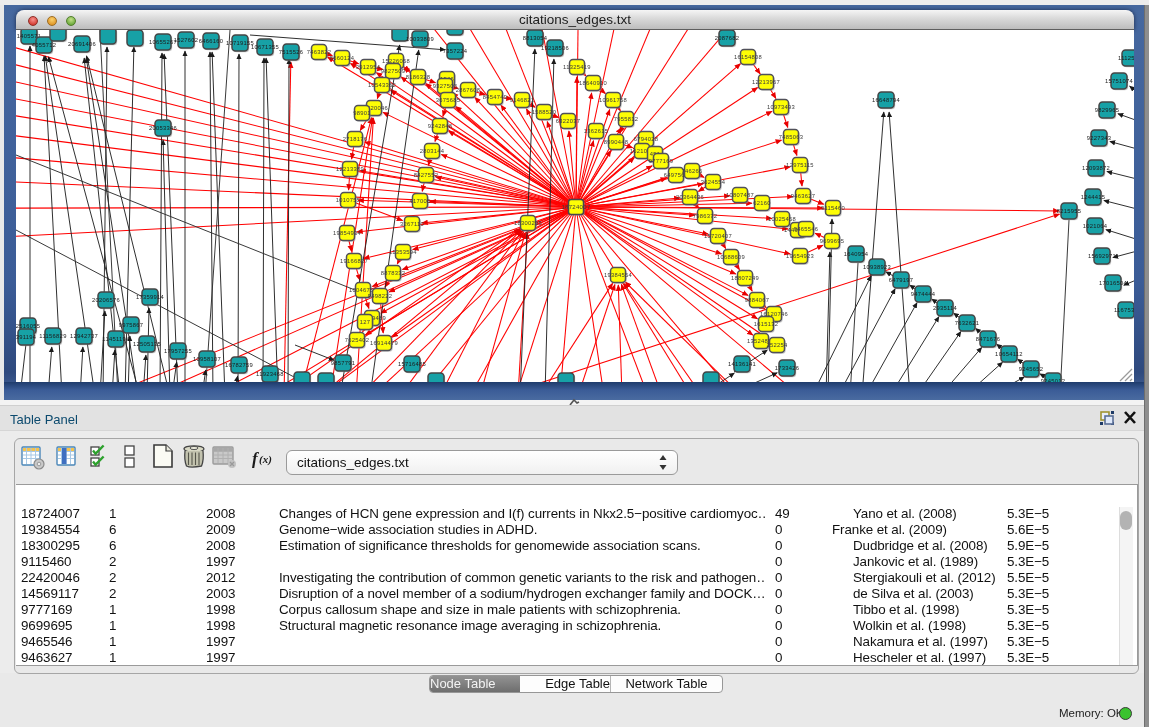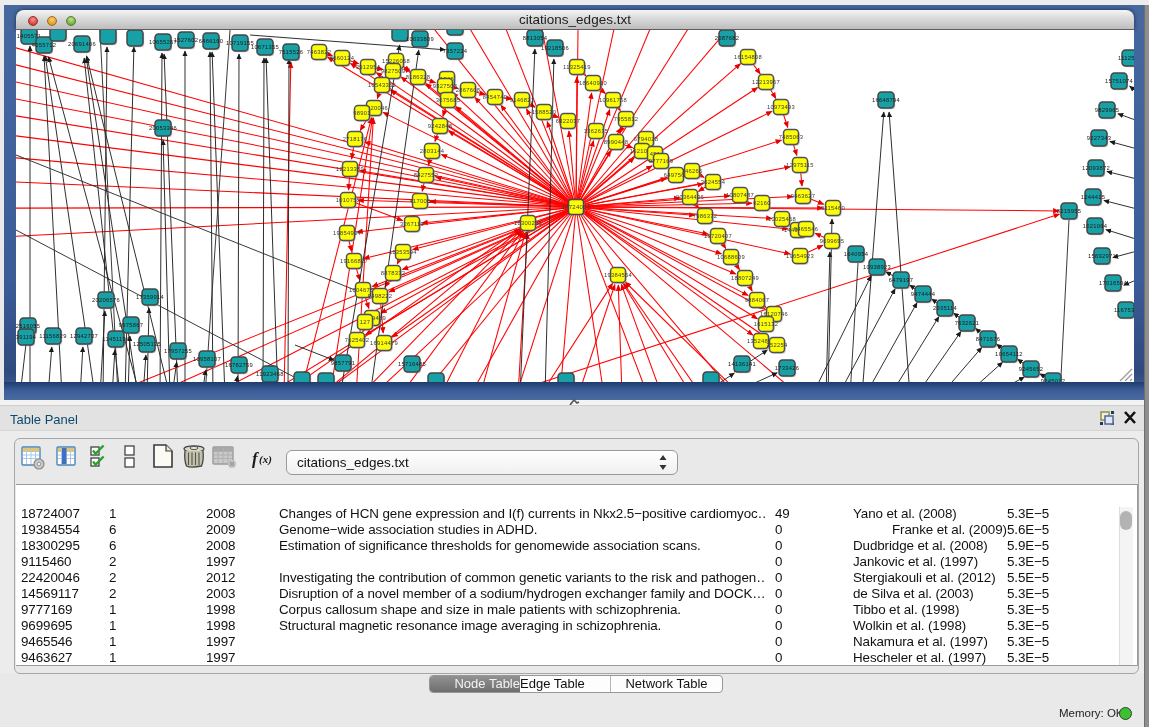--- a/index.html
+++ b/index.html
@@ -772,38 +772,38 @@
         <span style="left:759px">49</span>
         <span style="left:837px">Yano et al. (2008)</span>
         <span style="left:991px">5.3E−5</span>
       </div>
 <div class="trow" style="top:37px">
 <span style="left:5px">19384554</span>
         <span style="left:93px">6</span>
         <span style="left:190px">2009</span>
         <span style="left:263px;width:486px">Genome−wide association studies in ADHD.</span>
         <span style="left:759px">0</span>
-        <span style="left:876px">Franke et al. (2009)</span>
+        <span style="left:816px">Franke et al. (2009)</span>
         <span style="left:991px">5.6E−5</span>
       </div>
 <div class="trow" style="top:53px">
 <span style="left:5px">18300295</span>
         <span style="left:93px">6</span>
         <span style="left:190px">2008</span>
         <span style="left:263px;width:486px">Estimation of significance thresholds for genomewide association scans.</span>
         <span style="left:759px">0</span>
         <span style="left:837px">Dudbridge et al. (2008)</span>
         <span style="left:991px">5.9E−5</span>
       </div>
 <div class="trow" style="top:69px">
 <span style="left:5px">9115460</span>
         <span style="left:93px">2</span>
         <span style="left:190px">1997</span>
         <span style="left:759px">0</span>
-        <span style="left:837px">Jankovic et al. (1997)</span>
+        <span style="left:837px">Jankovic et al. (1989)</span>
         <span style="left:991px">5.3E−5</span>
       </div>
 <div class="trow" style="top:85px">
 <span style="left:5px">22420046</span>
         <span style="left:93px">2</span>
         <span style="left:190px">2012</span>
         <span style="left:263px;width:486px">Investigating the contribution of common genetic variants to the risk and pathogen…</span>
         <span style="left:759px">0</span>
         <span style="left:837px">Stergiakouli et al. (2012)</span>
         <span style="left:991px">5.5E−5</span>
@@ -850,22 +850,22 @@
         <span style="left:759px">0</span>
         <span style="left:837px">Hescheler et al. (1997)</span>
         <span style="left:991px">5.3E−5</span>
       </div>
     <div class="abs" style="left:1103px;top:22px;width:14px;height:159px;background:#f4f4f4;border-left:1px solid #ddd"></div>
     <div class="abs" style="left:1104px;top:26px;width:12px;height:19px;background:#b3b3b3;border-radius:6px"></div>
   </div>
 </div>
 
 <div class="abs" style="left:429px;top:675px;width:294px;height:18px;border:1px solid #979797;border-radius:4px;background:#fdfdfd;font-size:13px;color:#111">
-  <span style="position:absolute;left:0;top:0;width:90px;height:16px;background:linear-gradient(180deg,#929292,#6e6e6e);color:#f3f3f3;text-align:right;line-height:16px;border-radius:3px 0 0 3px">Node Table</span>
-  <span style="position:absolute;left:90px;top:0;width:91px;height:16px;text-align:left;line-height:16px;border-right:1px solid #b5b5b5">Edge Table</span>
+  <span style="position:absolute;left:0;top:0;width:90px;height:16px;background:linear-gradient(180deg,#929292,#6e6e6e);color:#f3f3f3;text-align:left;line-height:16px;border-radius:3px 0 0 3px">Node Table</span>
+  <span style="position:absolute;left:90px;top:0;width:91px;height:16px;text-align:right;line-height:16px;border-right:1px solid #b5b5b5">Edge Table</span>
   <span style="position:absolute;left:181px;top:0;width:111px;height:16px;text-align:center;line-height:16px">Network Table</span>
 </div>
 <div class="abs" style="left:1059px;top:707px;font-size:11.5px;color:#222">Memory: OK</div>
 <div class="abs" style="left:1119px;top:707px;width:13px;height:13px;border-radius:50%;background:#3ac32e;border:1.5px solid #3a3a3a"></div>
 
 <div class="abs" style="left:1144px;top:5px;width:5px;height:722px;background:#8e8e8e;border-left:1px solid #6e6e6e"></div>
 <style>
 .trow { position:absolute; left:0; width:1122px; height:16px; font-size:13.4px; color:#111; letter-spacing:-0.1px; }
 .trow span { position:absolute; top:0; line-height:16px; white-space:nowrap; overflow:hidden; }
 .hdr .hc { position:absolute; top:0; height:22px; border-right:1px solid #8d8d8d; border-bottom:1px solid #8d8d8d; text-align:center; line-height:21px; display:inline-block; }

